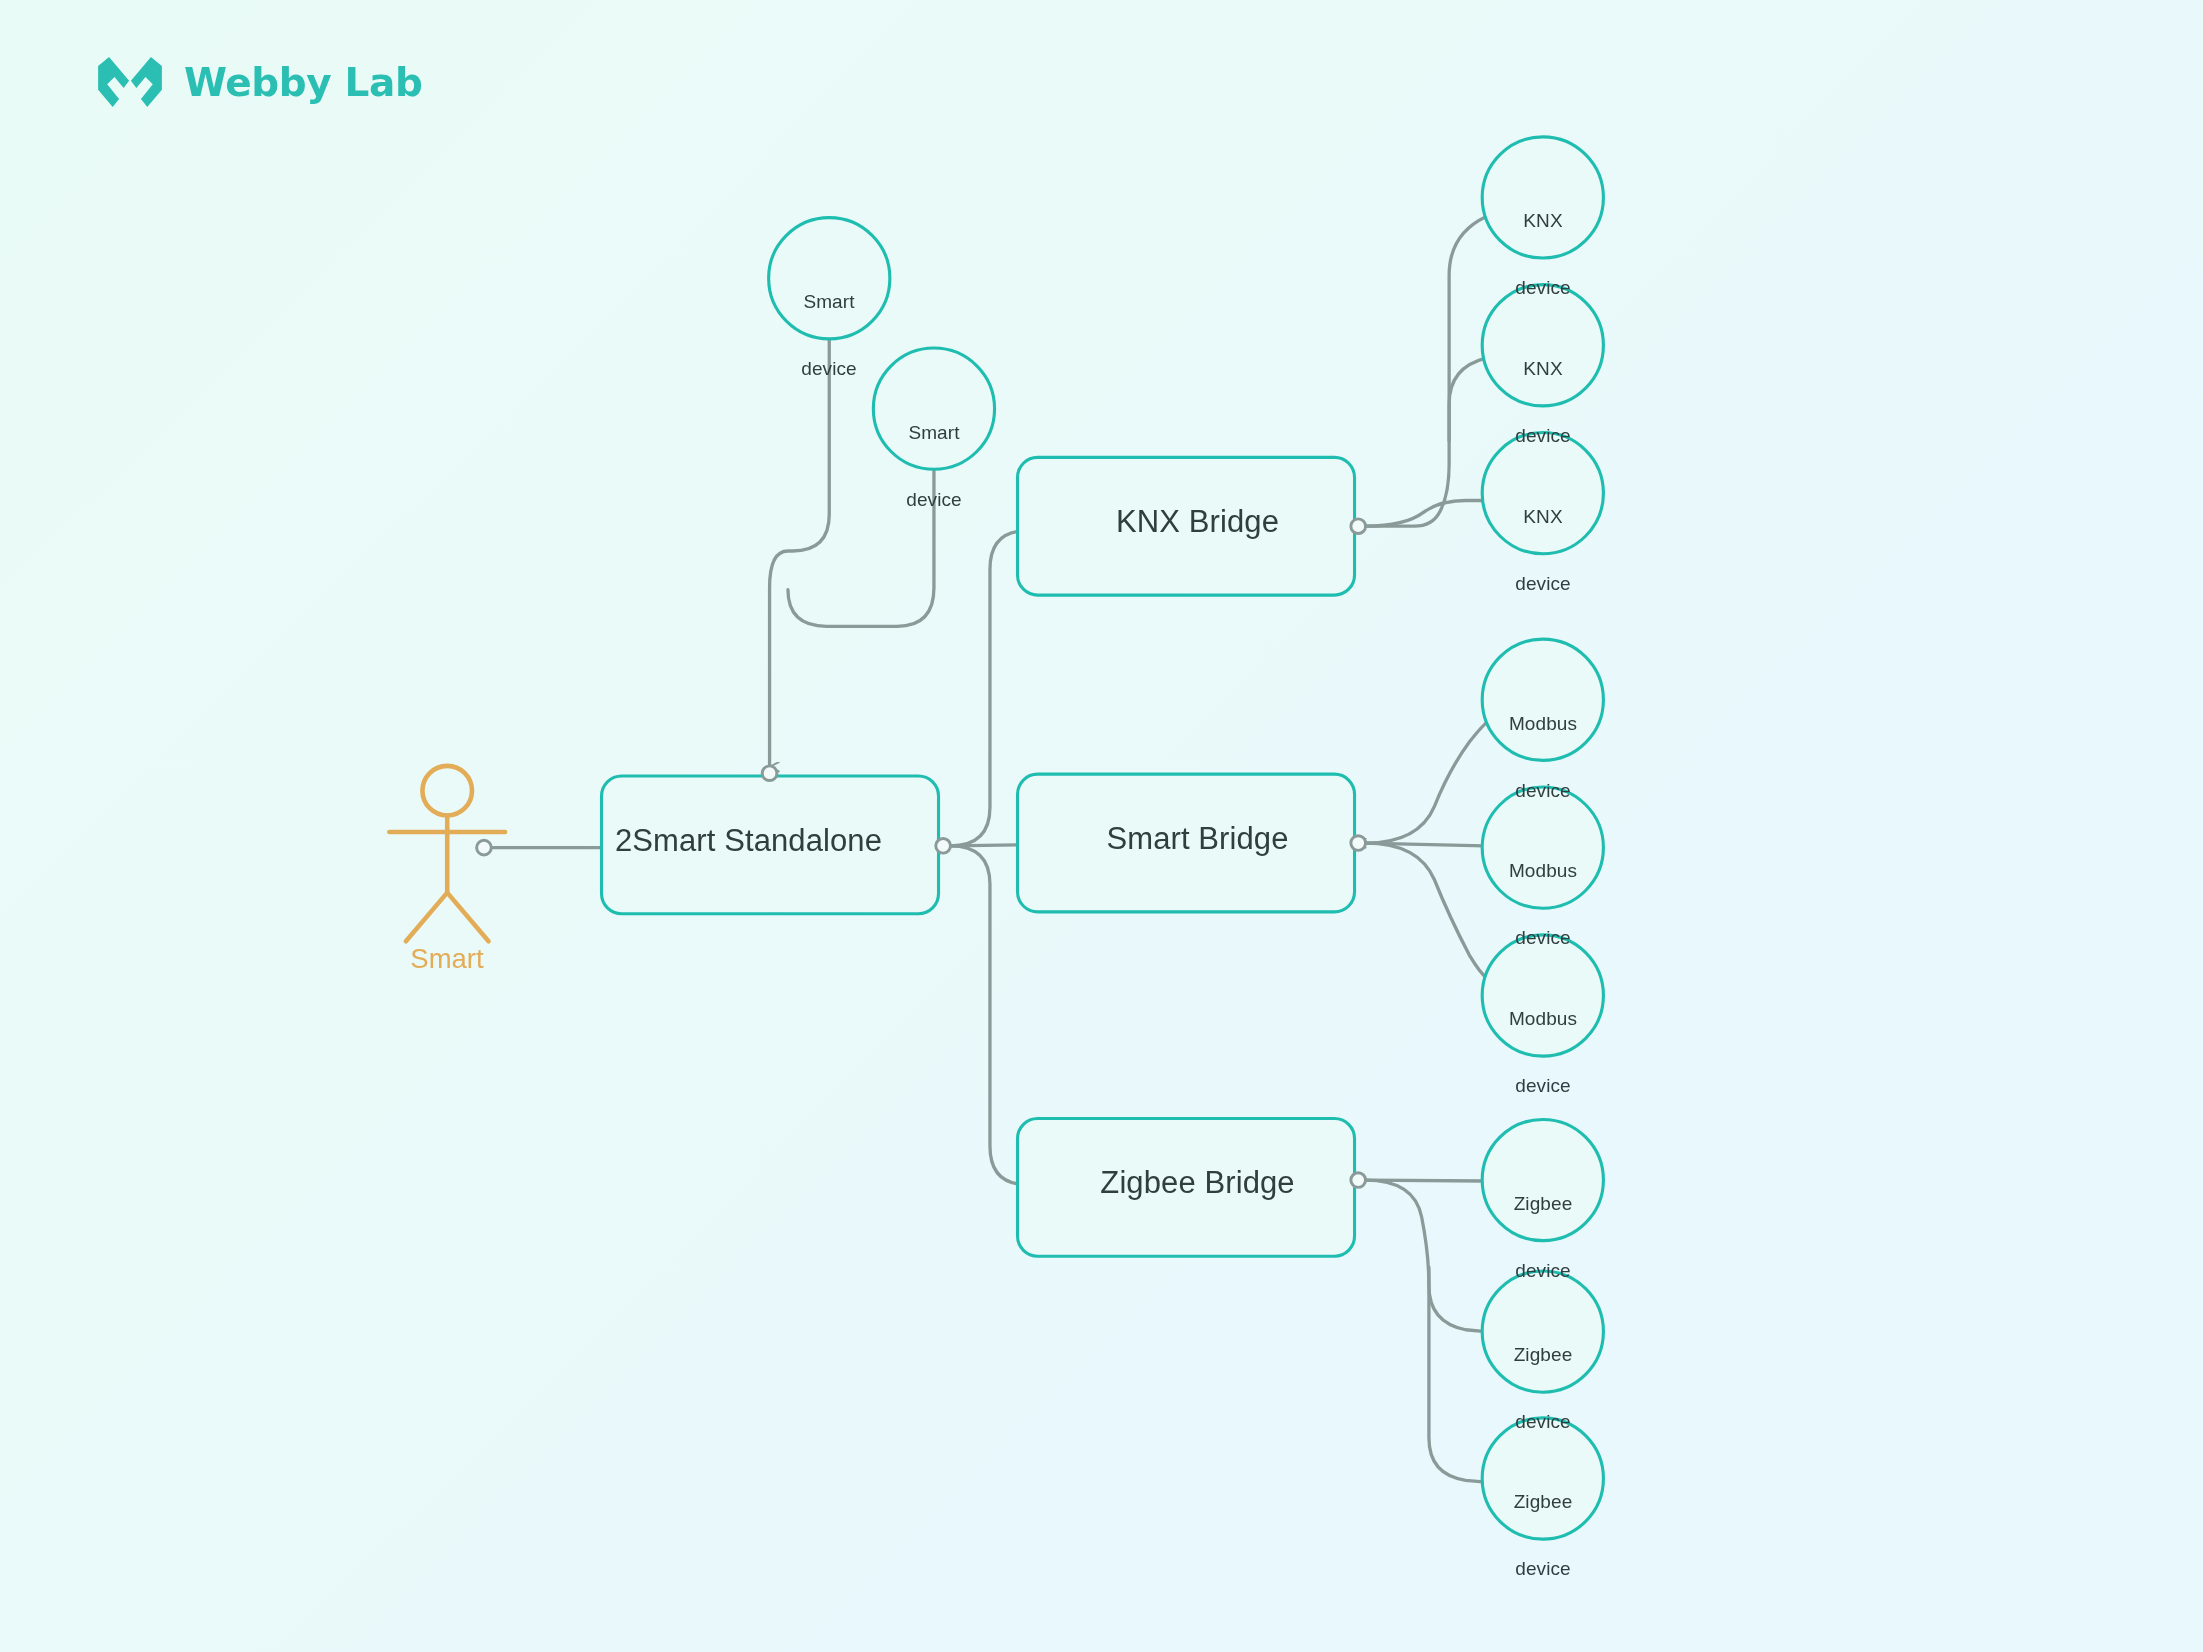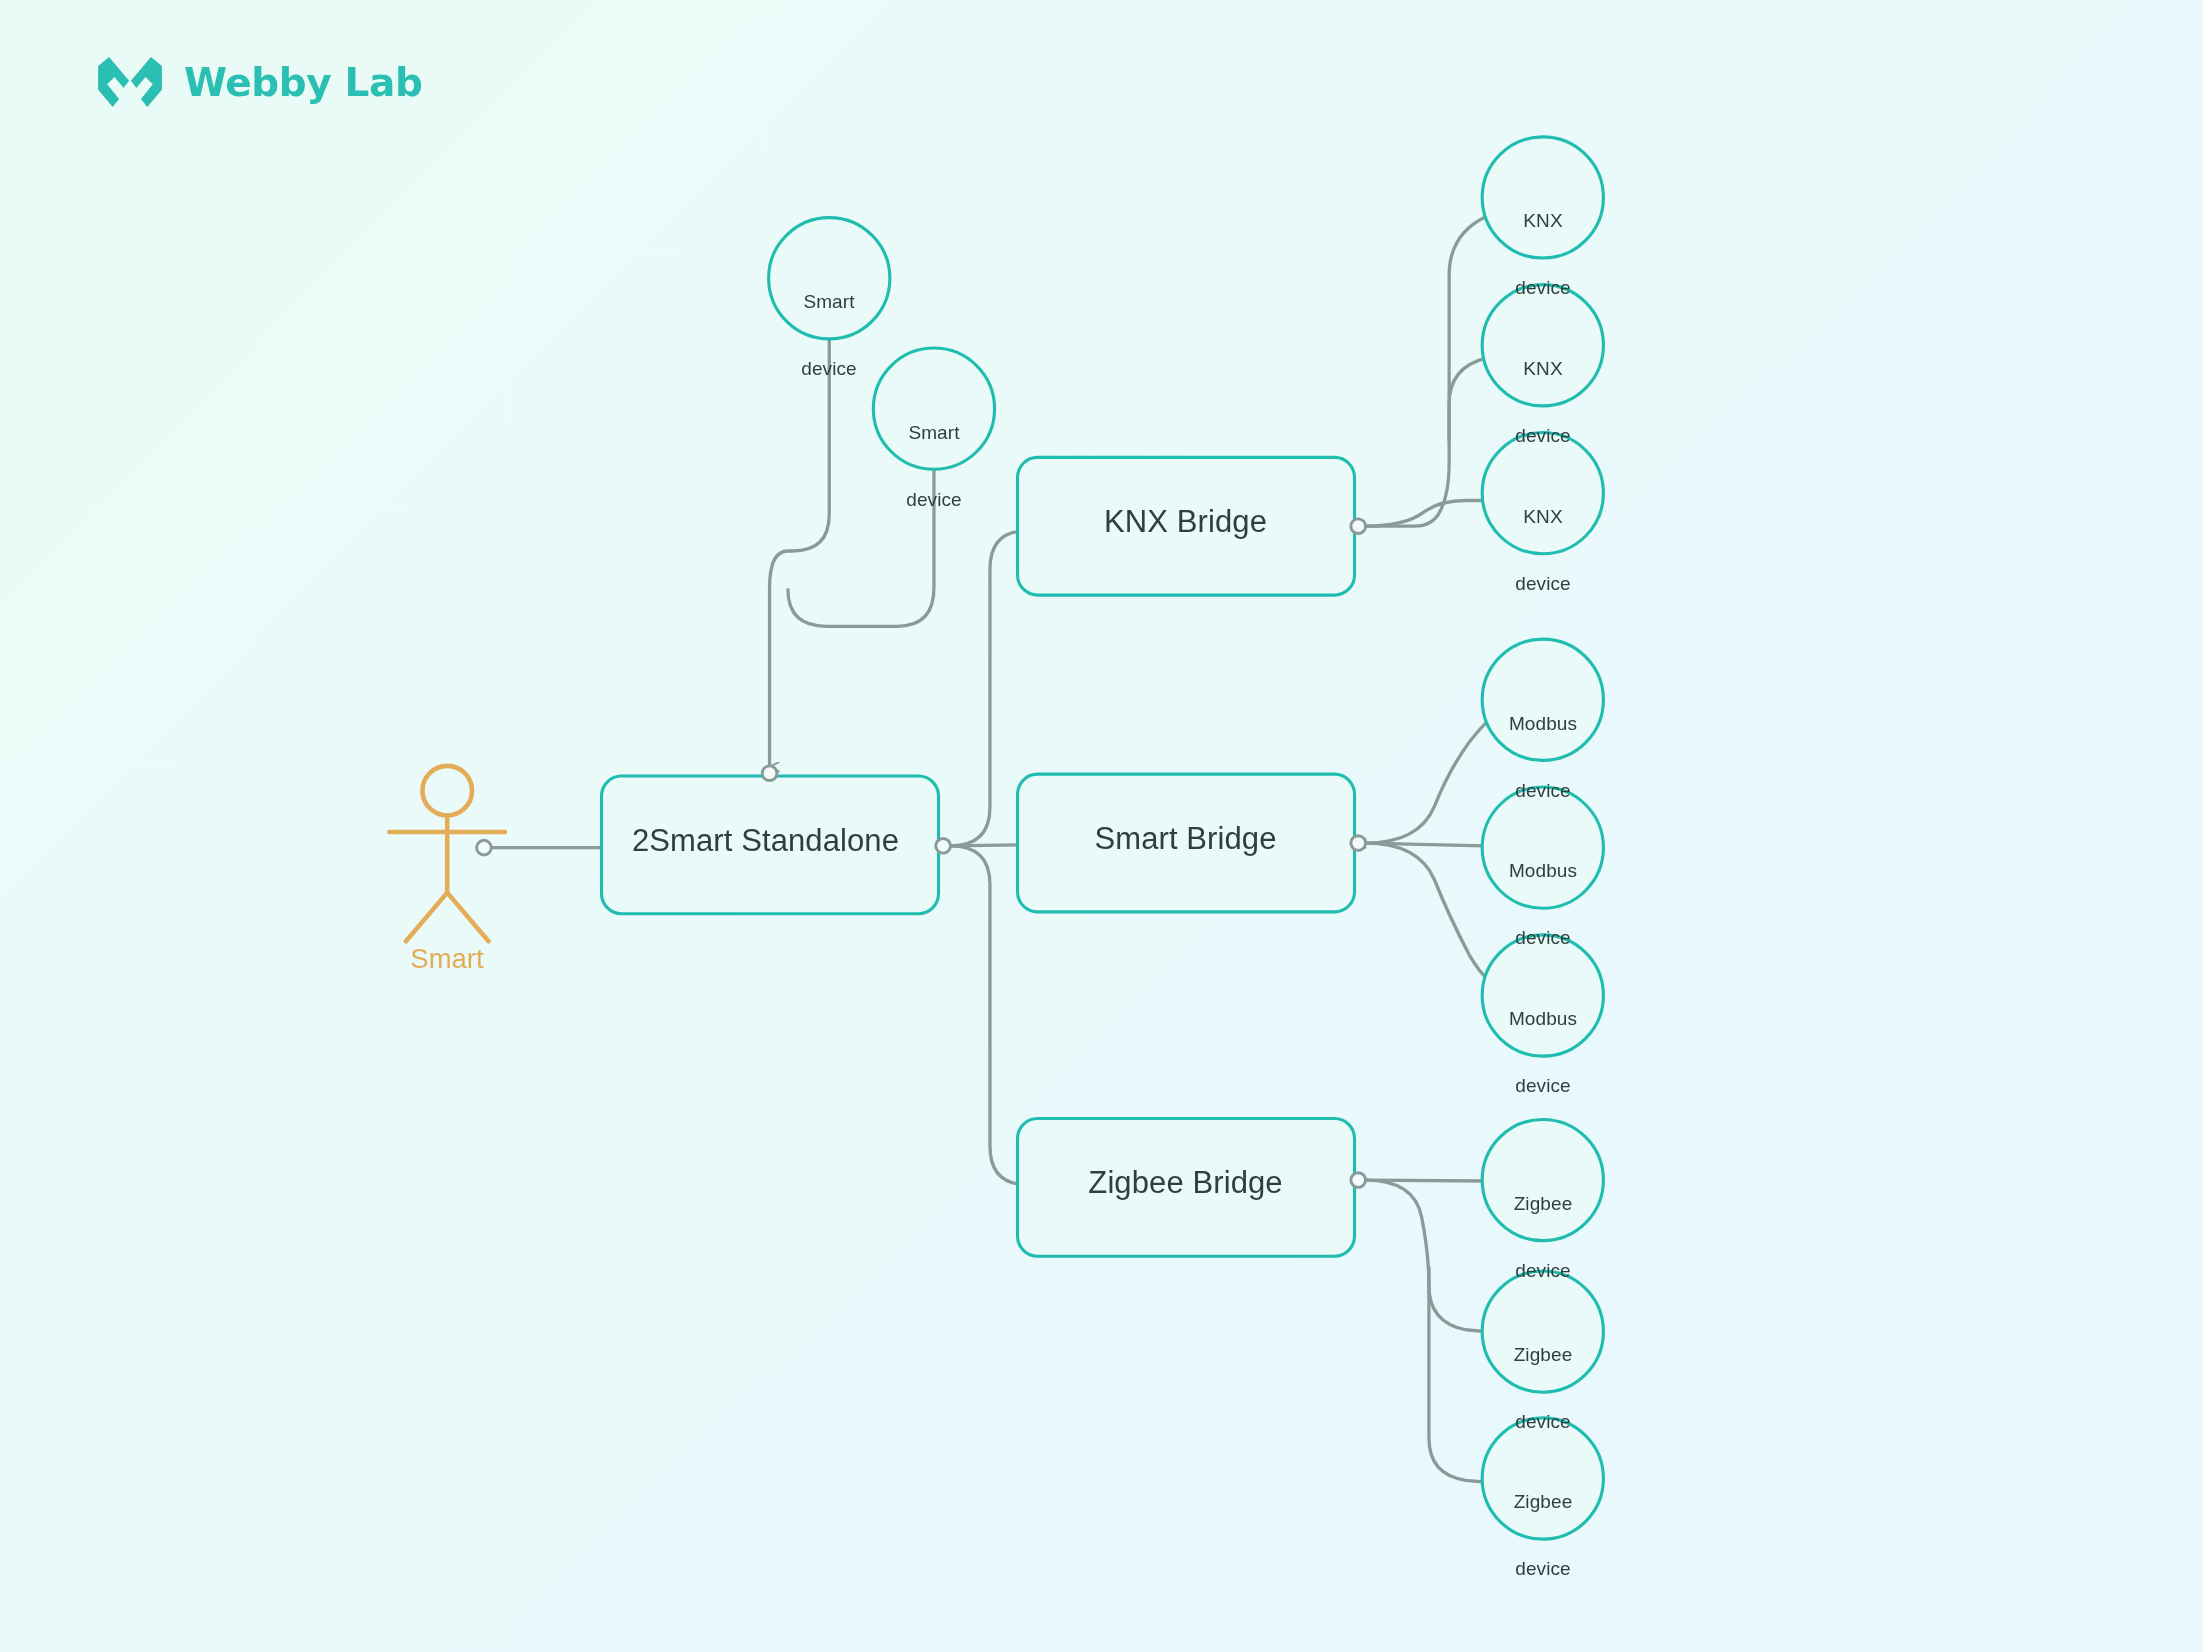--- a/index.html
+++ b/index.html
@@ -46,20 +46,21 @@
     position: absolute;
     text-align: center;
     color: #2f3e3e;
     pointer-events: none;
     white-space: pre;
     line-height: 1.18;
   }
   .box-label {
     font-size: 31px;
     letter-spacing: 0.1px;
+    padding-left: 12px;
   }
   .circle-label {
     font-size: 19px;
     letter-spacing: 0.1px;
   }
   .actor-label {
     position: absolute;
     font-size: 27.5px;
     color: #e3ac57;
     text-align: center;
@@ -150,21 +151,21 @@
   </svg>
 
   <div class="brand">
     <svg width="68" height="51" viewBox="0 0 74 56">
       <path d="M2,10 L14,0 L36,26 L30,34 L20,22 L12,30 L25,46 L18,55 L2,36 Z" fill="#2bbfb3"></path>
       <path d="M72,10 L60,0 L38,26 L44,34 L54,22 L62,30 L49,46 L56,55 L72,36 Z" fill="#2bbfb3"></path>
     </svg>
     <span class="brand-name">Webby Lab</span>
   </div>
 
-  <div class="node-label box-label" style="left:597px; top:823px; width:337px;">2Smart Standalone</div>
+  <div class="node-label box-label" style="left:568px; top:823px; width:337px;">2Smart Standalone</div>
   <div class="node-label box-label" style="left:1017px; top:504px; width:337px;">KNX Bridge</div>
   <div class="node-label box-label" style="left:1017px; top:821px; width:337px;">Smart Bridge</div>
   <div class="node-label box-label" style="left:1017px; top:1165px; width:337px;">Zigbee Bridge</div>
 
   <div class="node-label circle-label" style="left:737px; top:246px; width:184px;">
     <div>Smart</div>
     <div>device</div>
   </div>
   <div class="node-label circle-label" style="left:842px; top:377px; width:184px;">
     <div>Smart</div>

